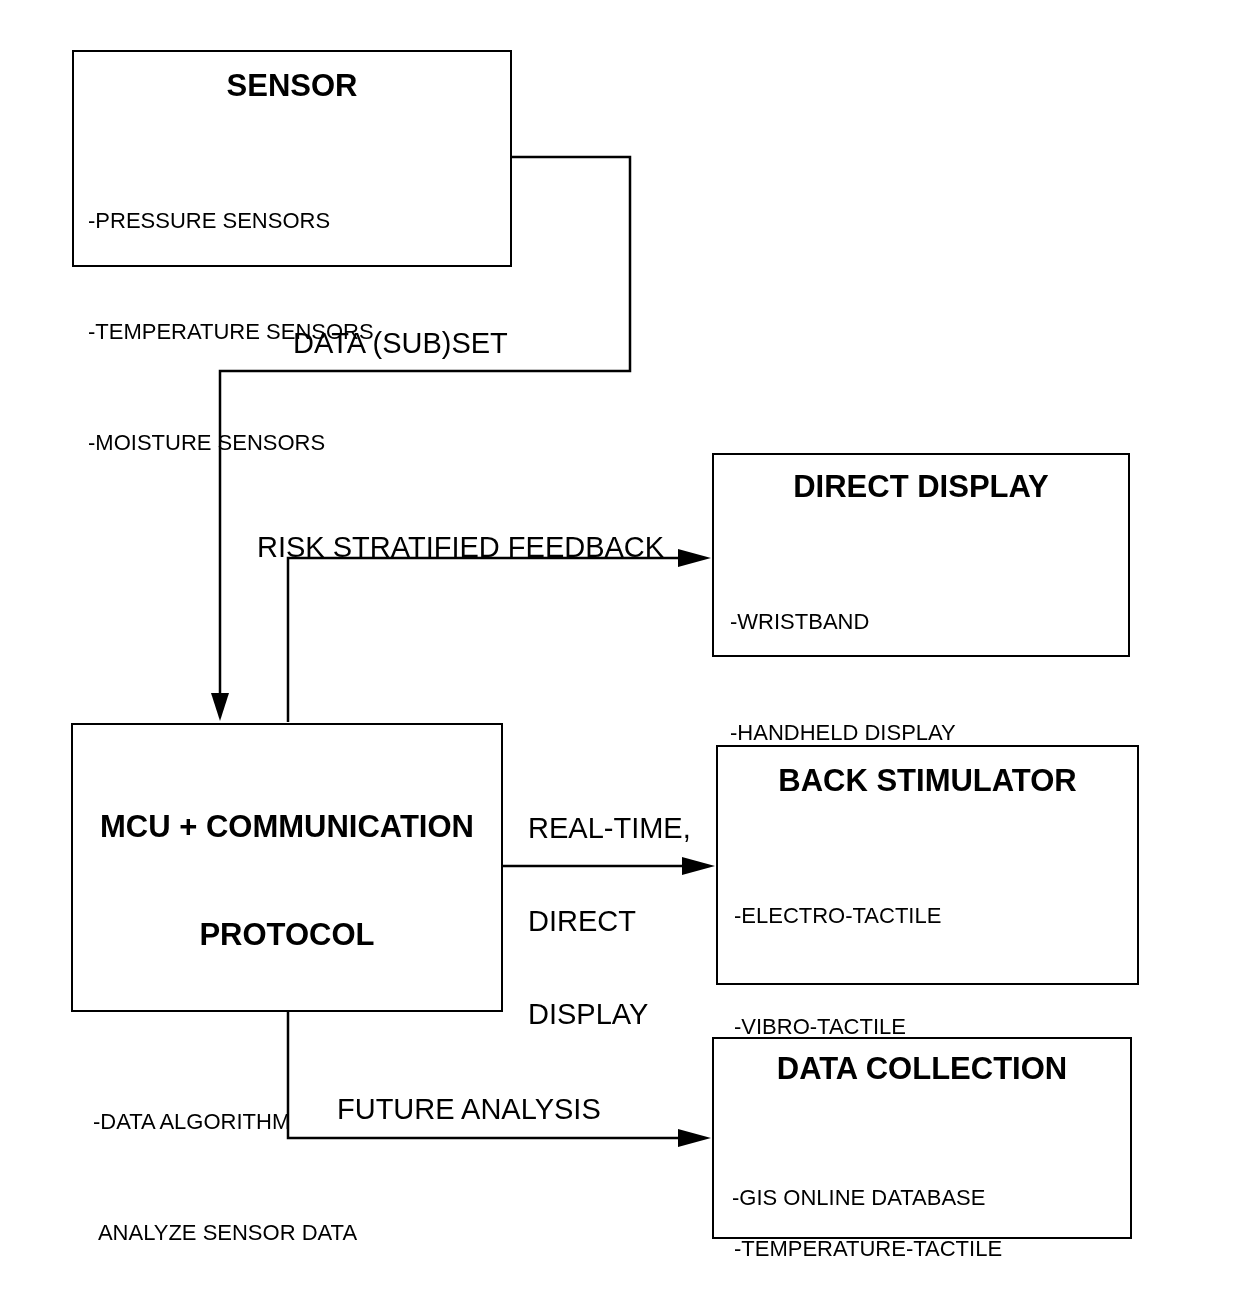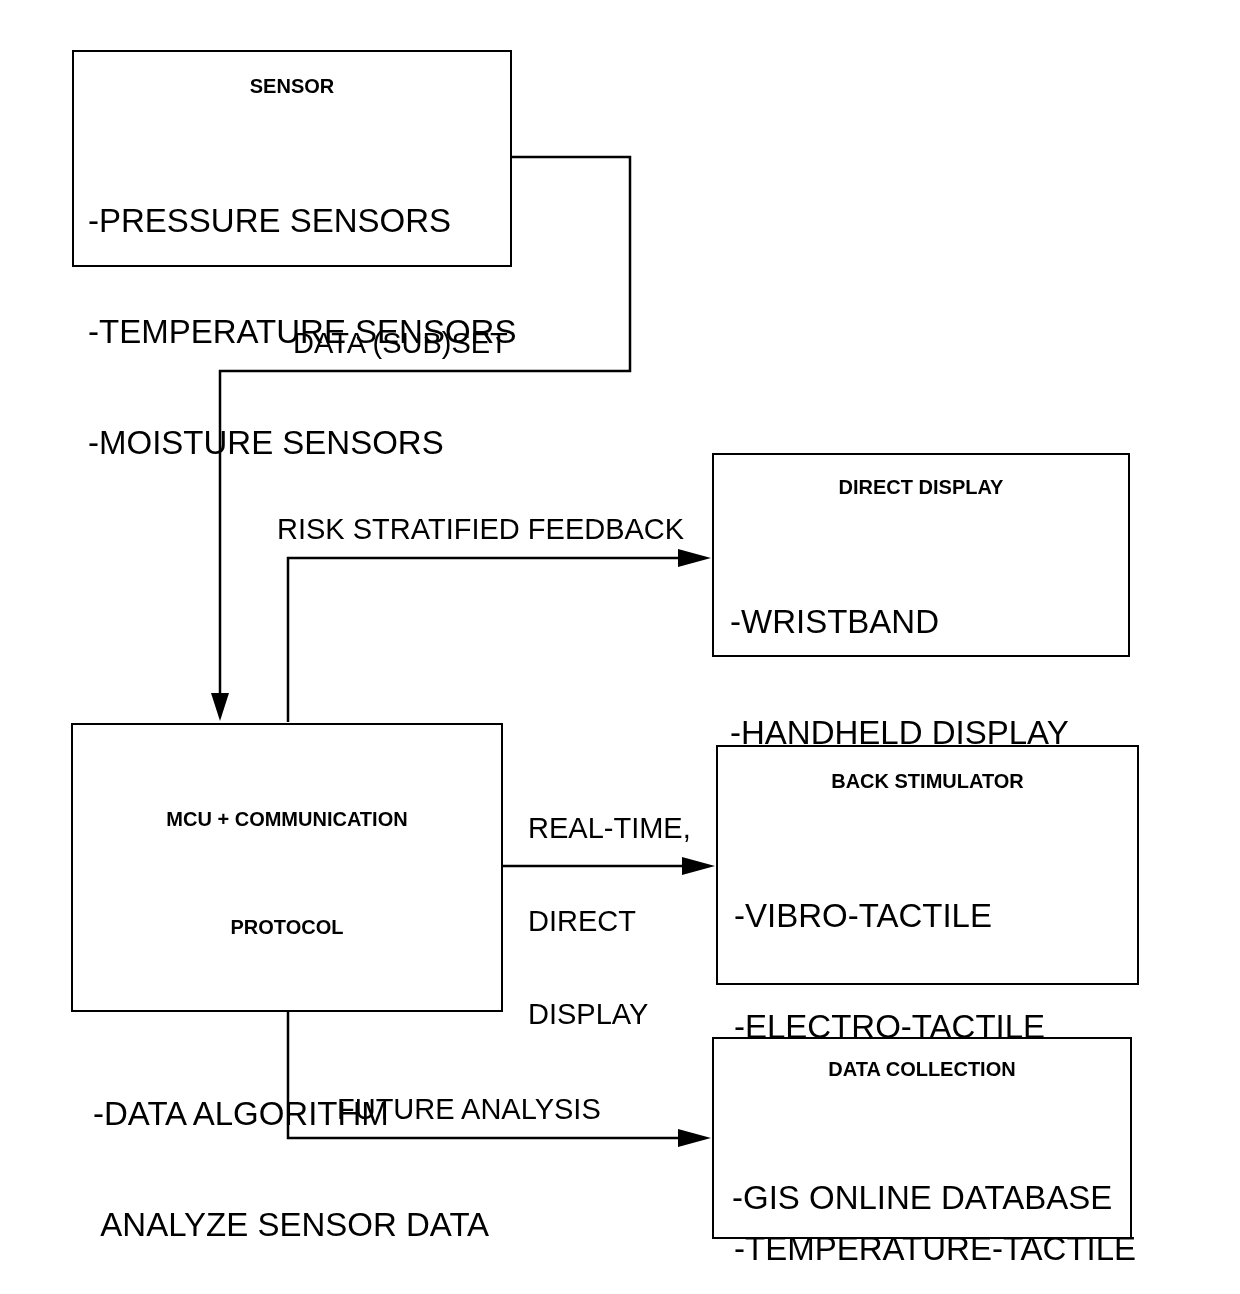--- a/index.html
+++ b/index.html
@@ -24,55 +24,55 @@
     height: 1294px;
   }
   .box {
     position: absolute;
     box-sizing: border-box;
     background: #ffffff;
     border: 2px solid #000000;
   }
   .box-title {
     font-weight: bold;
-    font-size: 20px;
+    font-size: 31px;
     line-height: 36px;
     text-align: center;
     white-space: pre;
   }
   .box-list {
-    font-size: 33px;
+    font-size: 22px;
     line-height: 37px;
     white-space: pre;
   }
   .edge-label {
     position: absolute;
     font-size: 29px;
     line-height: 31px;
     white-space: pre;
   }
   
   #sensor-box          { left: 72px;  top: 50px;   width: 440px; height: 217px; padding: 16px 0 0 14px; }
   #sensor-box .box-title { margin-bottom: 24px; }
   #graphic-display-box { left: 712px; top: 453px;  width: 418px; height: 204px; padding: 14px 0 0 16px; }
   #graphic-display-box .box-title { margin-bottom: 24px; }
-  #mcu-box             { left: 71px;  top: 723px;  width: 432px; height: 289px; padding: 4px 0 0 20px; }
+  #mcu-box             { left: 71px;  top: 723px;  width: 432px; height: 289px; padding: 12px 0 0 20px; }
   #mcu-box .box-title  { margin-bottom: 4px; }
   #back-stimulator-box { left: 716px; top: 745px;  width: 423px; height: 240px; padding: 16px 0 4px 16px; }
   #back-stimulator-box .box-title { margin-bottom: 24px; }
   #data-collection-box { left: 712px; top: 1037px; width: 420px; height: 202px; padding: 12px 0 16px 18px; }
   #data-collection-box .box-title { margin-bottom: 18px; }
   
   .box .box-title { margin-left: -14px; }
   #mcu-box .box-title { margin-left: -20px; }
   #graphic-display-box .box-title, #back-stimulator-box .box-title { margin-left: -16px; }
   #data-collection-box .box-title { margin-left: -18px; }
 
   #data-subset-label     { left: 293px; top: 328px; }
-  #risk-feedback-label   { left: 257px; top: 514px; margin-left: 20px; }
+  #risk-feedback-label   { left: 257px; top: 532px; }
   #real-time-label       { left: 528px; top: 751px; }
   #future-analysis-label { left: 337px; top: 1094px; }
 </style>
 </head>
 <body>
 
 <div id="canvas">
 
   <svg id="connector-layer" viewBox="0 0 1240 1294" xmlns="http://www.w3.org/2000/svg">
 
@@ -117,22 +117,22 @@
       <div> ANALYZE SENSOR DATA</div>
       
       
       
     </div>
   </div>
 
   <div class="box" id="back-stimulator-box">
     <div class="box-title">BACK STIMULATOR</div>
     <div class="box-list">
+      <div>-ELECTRO-TACTILE</div>
       <div>-VIBRO-TACTILE</div>
-      <div>-ELECTRO-TACTILE</div>
       <div>-PRESSURE-TACTILE</div>
       <div>-TEMPERATURE-TACTILE</div>
     </div>
   </div>
 
   <div class="box" id="data-collection-box">
     <div class="box-title">DATA COLLECTION</div>
     <div class="box-list">
       <div>-GIS ONLINE DATABASE</div>
       <div>-PC THROUGH USB</div>

